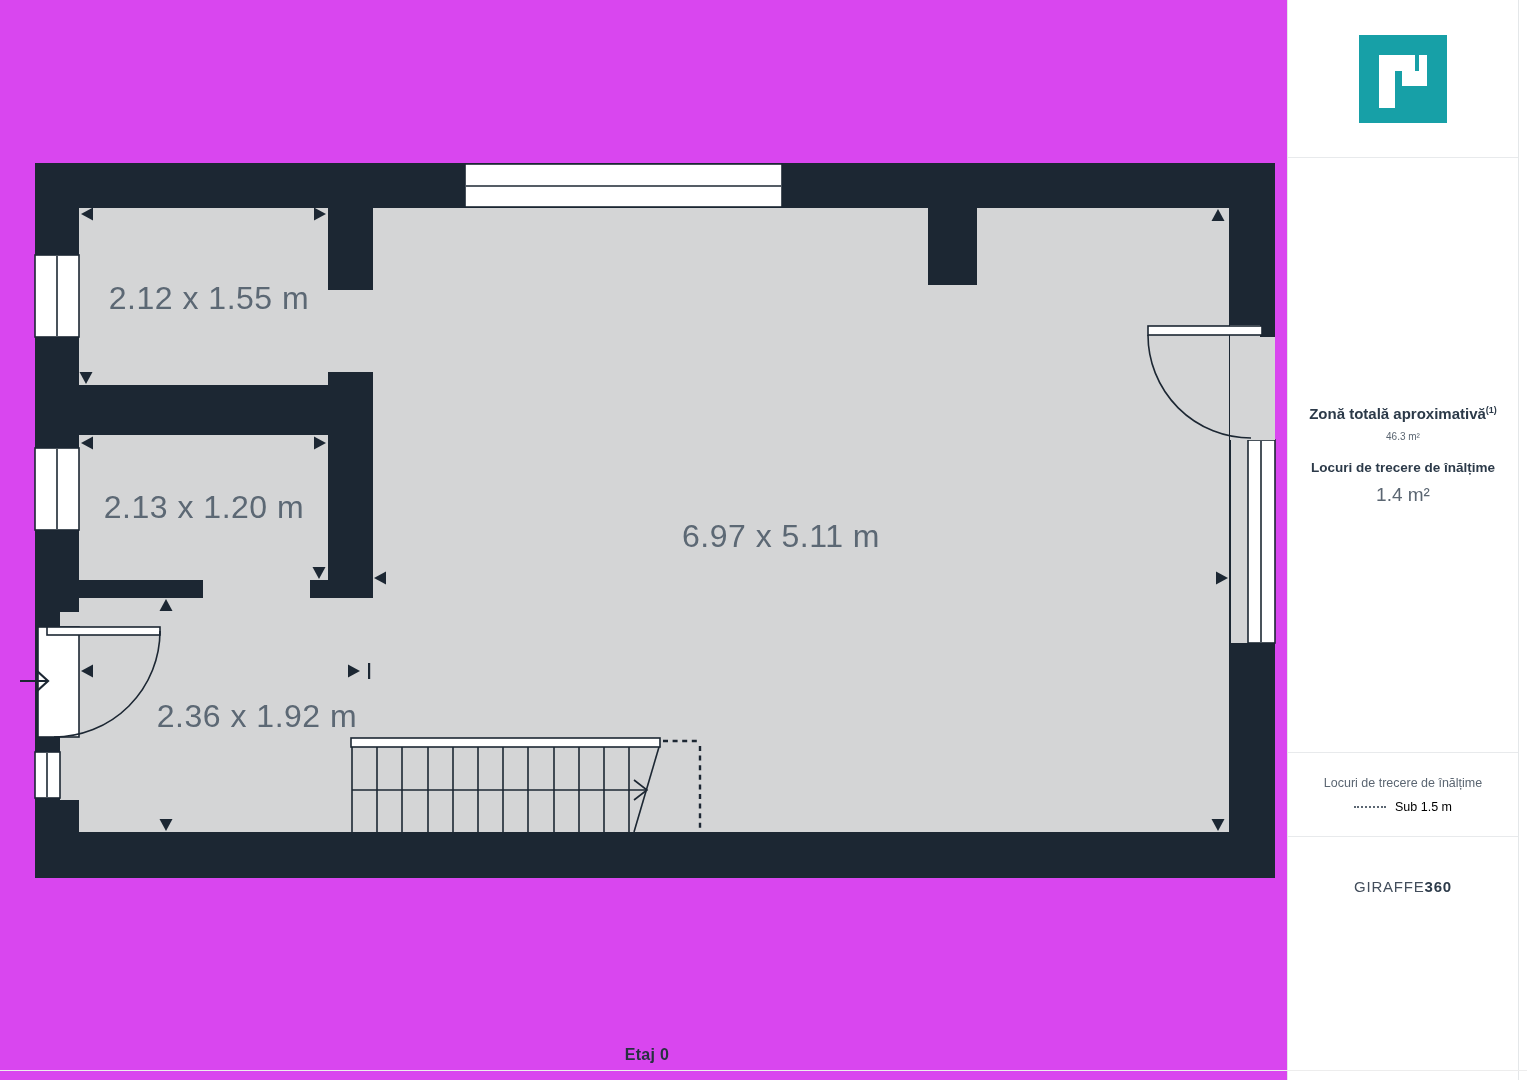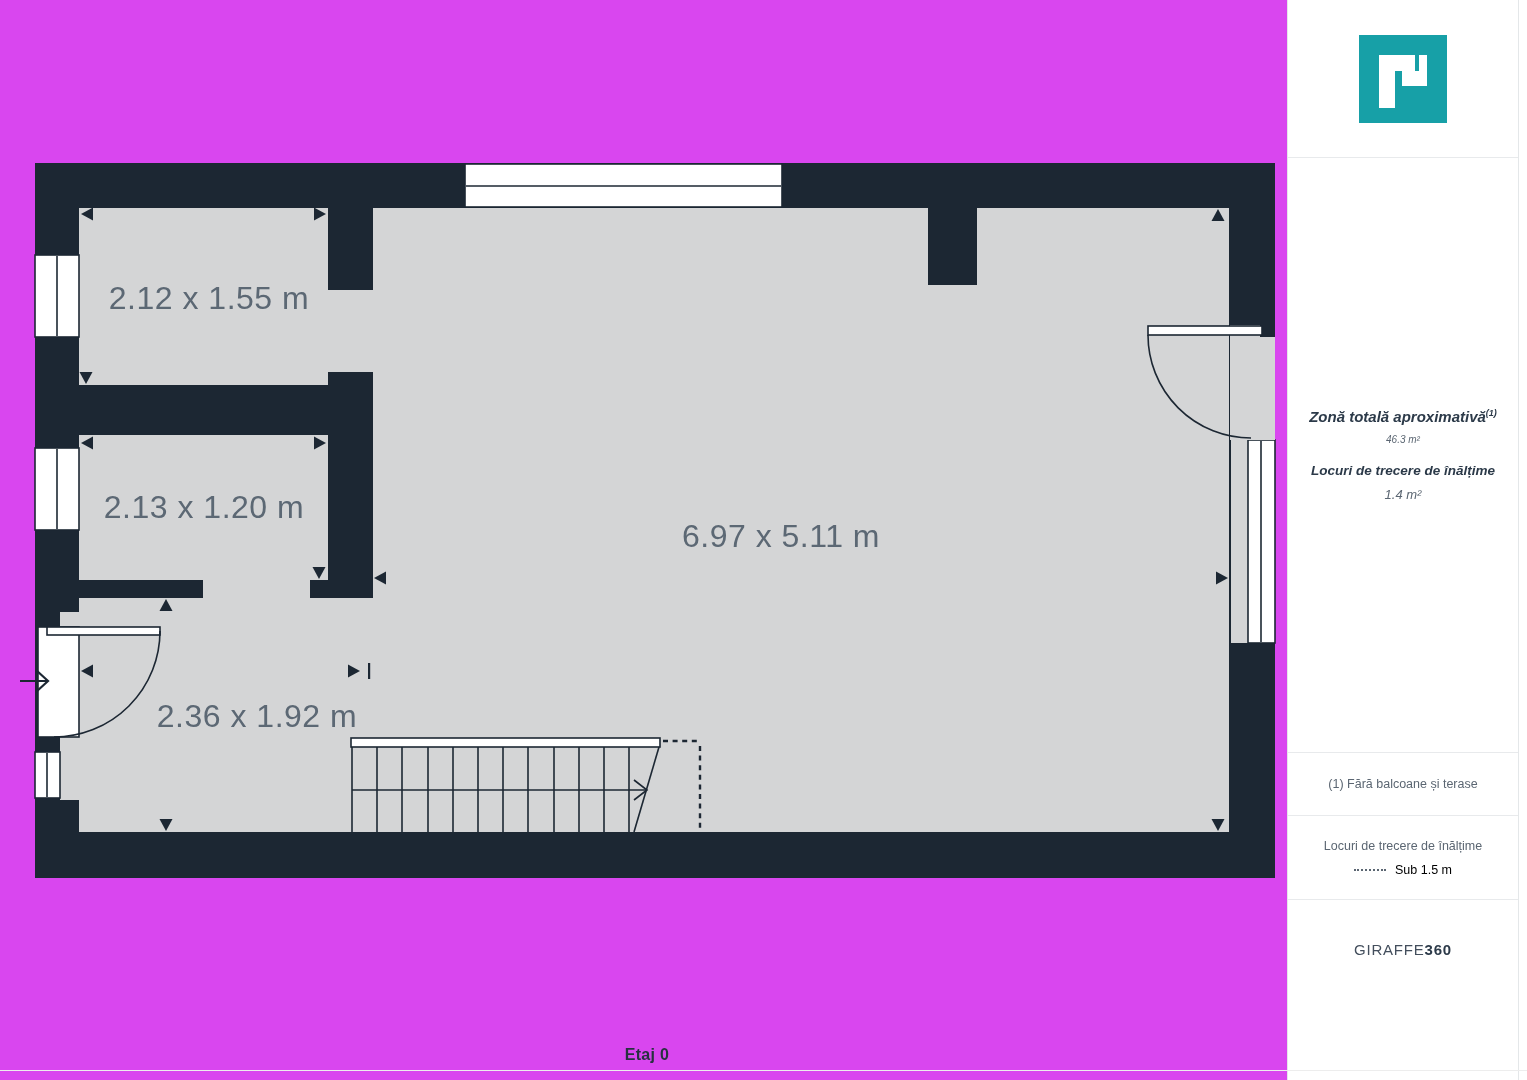--- a/index.html
+++ b/index.html
@@ -20,27 +20,27 @@
 
   
   .sidebar{position:absolute;left:1287px;top:0;width:232px;height:1080px;background:#ffffff;
            border-left:1px solid #e4e7e9;border-right:1px solid #e4e7e9;
            display:flex;flex-direction:column;box-sizing:border-box;}
   .sec{box-sizing:border-box;}
   .logo-sec{height:158px;border-bottom:1px solid #e8eaec;display:flex;
             align-items:center;justify-content:center;}
   .logo{width:88px;height:88px;}
   .stats-sec{height:595px;border-bottom:1px solid #e8eaec;display:flex;flex-direction:column;
-             justify-content:center;align-items:center;text-align:center;font-style:italic;}
+             justify-content:center;align-items:center;text-align:center;}
   .stat{margin:9px 0;}
   .stat-title{font-size:15px;font-weight:700;color:#2c3a49;margin-bottom:9px;}
   .stat-title sup{font-size:9px;font-weight:700;}
   .stat-title.sm{font-size:13.5px;}
   .stat-value{font-size:10px;color:#5b6672;}
-  .stat-value.sm{font-size:13px;}
+  .stat-value.sm{font-size:19px;}
   .note-sec{height:63px;border-bottom:1px solid #e8eaec;display:flex;align-items:center;
             justify-content:center;}
   .note{font-size:12.5px;color:#5b6672;text-align:center;}
   .legend-sec{height:84px;border-bottom:1px solid #e8eaec;display:flex;flex-direction:column;
               align-items:center;justify-content:center;}
   .legend-title{font-size:12.5px;color:#5b6672;margin-bottom:10px;}
   .legend-item{font-size:12.5px;color:#000000;display:flex;align-items:center;}
   .dotted-sample{display:inline-block;width:32px;border-top:2px dotted #5b6672;
                  margin-right:9px;}
   .disclaimer-sec{flex:1;display:flex;flex-direction:column;align-items:center;
@@ -166,23 +166,20 @@
       <div class="stat">
         <div class="stat-title"><span>Zonă totală aproximativă</span><sup>(1)</sup></div>
         <div class="stat-value">46.3 m²</div>
       </div>
       <div class="stat">
         <div class="stat-title sm">Locuri de trecere de înălțime</div>
         <div class="stat-value sm">1.4 m²</div>
       </div>
     </div>
 
-    <div class="sec note-sec">
-      <div class="note">(1) Fără balcoane și terase</div>
-    </div>
 
     <div class="sec legend-sec">
       <div class="legend-title">Locuri de trecere de înălțime</div>
       <div class="legend-item">
         <span class="dotted-sample"></span>
         <span>Sub 1.5 m</span>
       </div>
     </div>
 
     <div class="sec disclaimer-sec">

